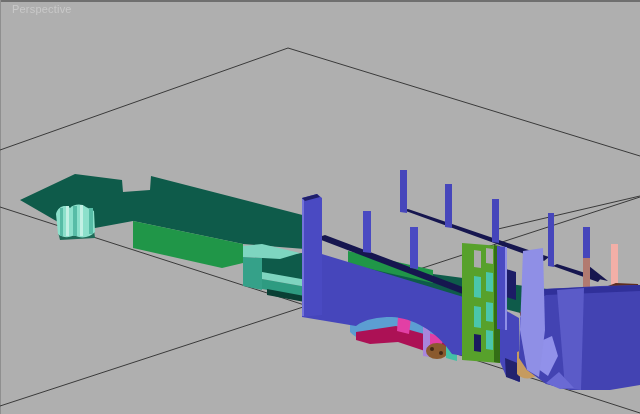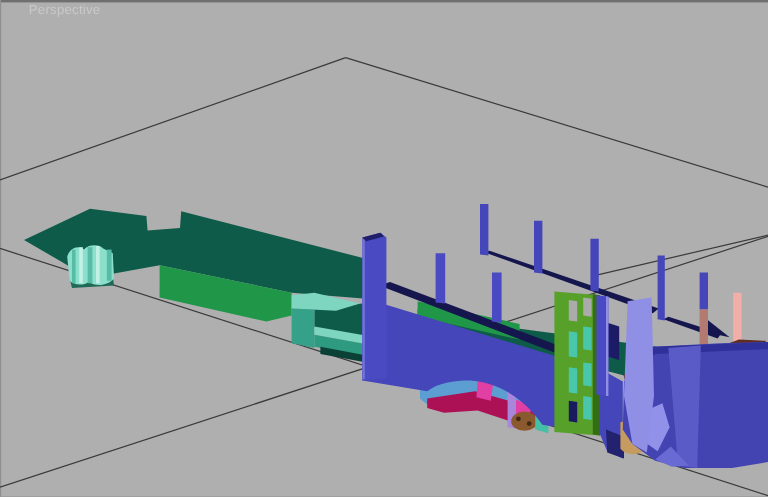--- a/index.html
+++ b/index.html
@@ -4,21 +4,21 @@
 <style>
   html,body{margin:0;padding:0;background:#888;}
   .viewport{
     position:relative;
     width:640px;height:414px;
     overflow:hidden;
     font-family:"Liberation Sans",sans-serif;
   }
   .viewport svg{position:absolute;top:0;left:0;display:block;}
   .vp-label{
-    position:absolute;top:3px;left:24px;
+    position:absolute;top:3px;left:12px;
     font-size:11px;letter-spacing:.2px;
     user-select:none;z-index:5;
   }
 </style>
 </head>
 <body>
 
 <div class="viewport">
   <div class="vp-label" style="color: rgb(201, 201, 201);">Perspective</div>
 

